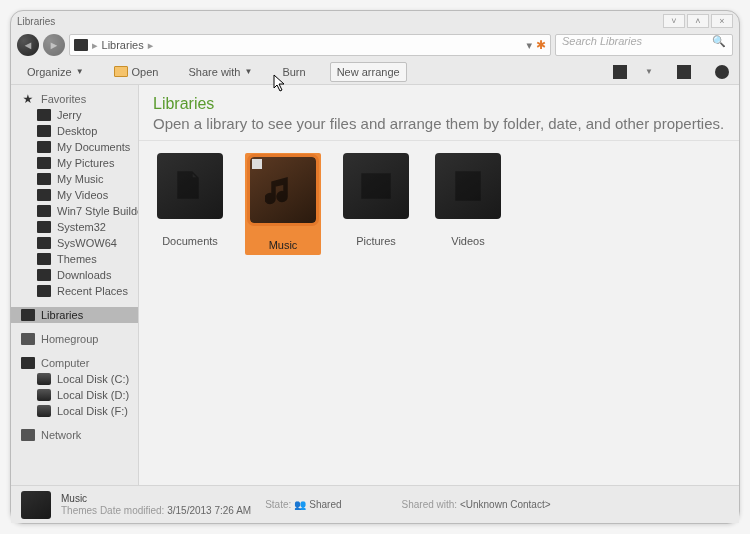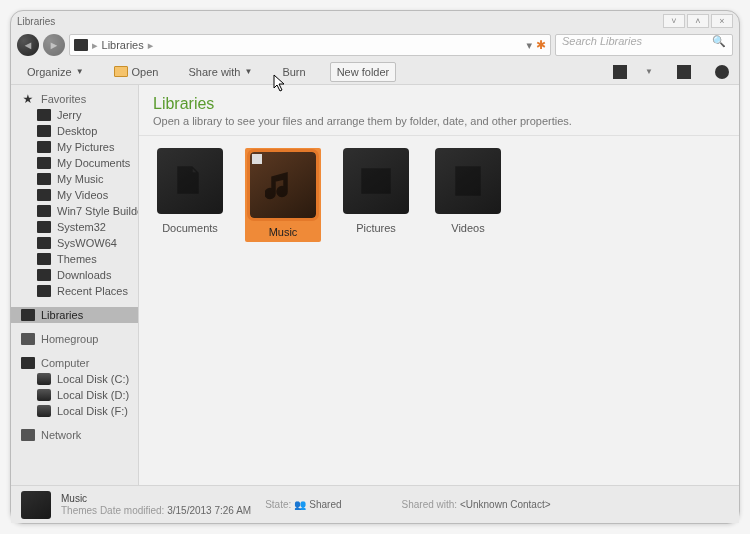--- a/index.html
+++ b/index.html
@@ -31,23 +31,23 @@
 .sitem { display: flex; align-items: center; gap: 6px; padding: 2px 6px 2px 10px; font-size: 11px; color: #555; white-space: nowrap; overflow: hidden; }
 .sitem.head { color: #666; }
 .sitem.sub { padding-left: 26px; }
 .sitem.sel { background: #b8b8b8; color: #222; margin: 0; padding-left: 10px; }
 .sitem .ic { width: 14px; height: 12px; background: #2d2d2d; border-radius: 1px; flex-shrink: 0; }
 .sitem .ic.drv { background: linear-gradient(#555,#222); border-radius: 2px; }
 .sitem .ic.star { background: none; color: #333; font-size: 12px; width: 14px; text-align: center; line-height: 12px; }
 .content { flex: 1; background: #f2f2f2; display: flex; flex-direction: column; }
 .chead { padding: 10px 14px 8px; border-bottom: 1px solid #e0e0e0; }
 .chead h1 { font-size: 16px; font-weight: normal; color: #5a9b2e; }
-.chead p { font-size: 11px; color: #777; margin-top: 2px; }
+.chead p { font-size: 15px; color: #777; margin-top: 2px; }
 .items { flex: 1; padding: 12px 14px; display: flex; gap: 18px; align-items: flex-start; }
-.lib { width: 74px; display: flex; flex-direction: column; align-items: center; gap: 8px; font-size: 11px; color: #555; }
+.lib { width: 74px; display: flex; flex-direction: column; align-items: center; gap: 16px; font-size: 11px; color: #555; }
 .lib .thumb { width: 66px; height: 66px; border-radius: 4px; background: linear-gradient(145deg,#2f2f2f,#191919); display:flex; align-items:center; justify-content:center; position:relative; }
 .lib.sel .thumb { outline: 3px solid #e4792a; outline-offset: 0; background: linear-gradient(145deg,#5b3922,#2a1a0e); }
 .lib.sel { background: #ef8a38; padding: 4px; border-radius: 2px; color: #222; width: 76px; }
 .lib.sel .thumb::before { content:""; position:absolute; top:2px; left:2px; width:10px; height:10px; background:#ddd; }
 .thumb svg { width: 36px; height: 36px; opacity: .35; fill: #000; }
 .lib.sel .thumb svg { opacity: .55; }
 .status { height: 38px; border-top: 1px solid #d5d5d5; background: #eaeaea; display: flex; align-items: center; padding: 4px 10px; gap: 10px; font-size: 10px; color: #666; }
 .status .sthumb { width: 30px; height: 28px; background: linear-gradient(145deg,#2f2f2f,#191919); border-radius: 3px; }
 .status .col { display:flex; flex-direction:column; gap:1px; }
 .status .lbl { color:#999; }
@@ -90,21 +90,21 @@
       </div>
     <div class="tbtn">
         <span class="openicon"></span>
         <span>Open</span>
       </div>
     <div class="tbtn">
         <span>Share with</span> 
         <span style="font-size:8px">▼</span>
       </div>
     <div class="tbtn">Burn</div>
-    <div class="tbtn hover">New folder</div>
+    <div class="tbtn hover">New arrange</div>
     <div class="spacer"></div>
     <div class="ricon"></div>
     <span style="font-size:8px;color:#777">▼</span>
     <div class="ricon"></div>
     <div class="ricon round"></div>
   </div>
 
   <div class="body">
     <div class="sidebar">
       <div class="sgroup" id="grp-fav">
@@ -115,25 +115,25 @@
       <div class="sitem sub">
             <span class="ic"></span>
             <span>Jerry</span>
           </div>
           <div class="sitem sub">
             <span class="ic"></span>
             <span>Desktop</span>
           </div>
           <div class="sitem sub">
             <span class="ic"></span>
+            <span>My Documents</span>
+          </div>
+          <div class="sitem sub">
+            <span class="ic"></span>
             <span>My Pictures</span>
-          </div>
-          <div class="sitem sub">
-            <span class="ic"></span>
-            <span>My Documents</span>
           </div>
           <div class="sitem sub">
             <span class="ic"></span>
             <span>My Music</span>
           </div>
           <div class="sitem sub">
             <span class="ic"></span>
             <span>My Videos</span>
           </div>
           <div class="sitem sub">

